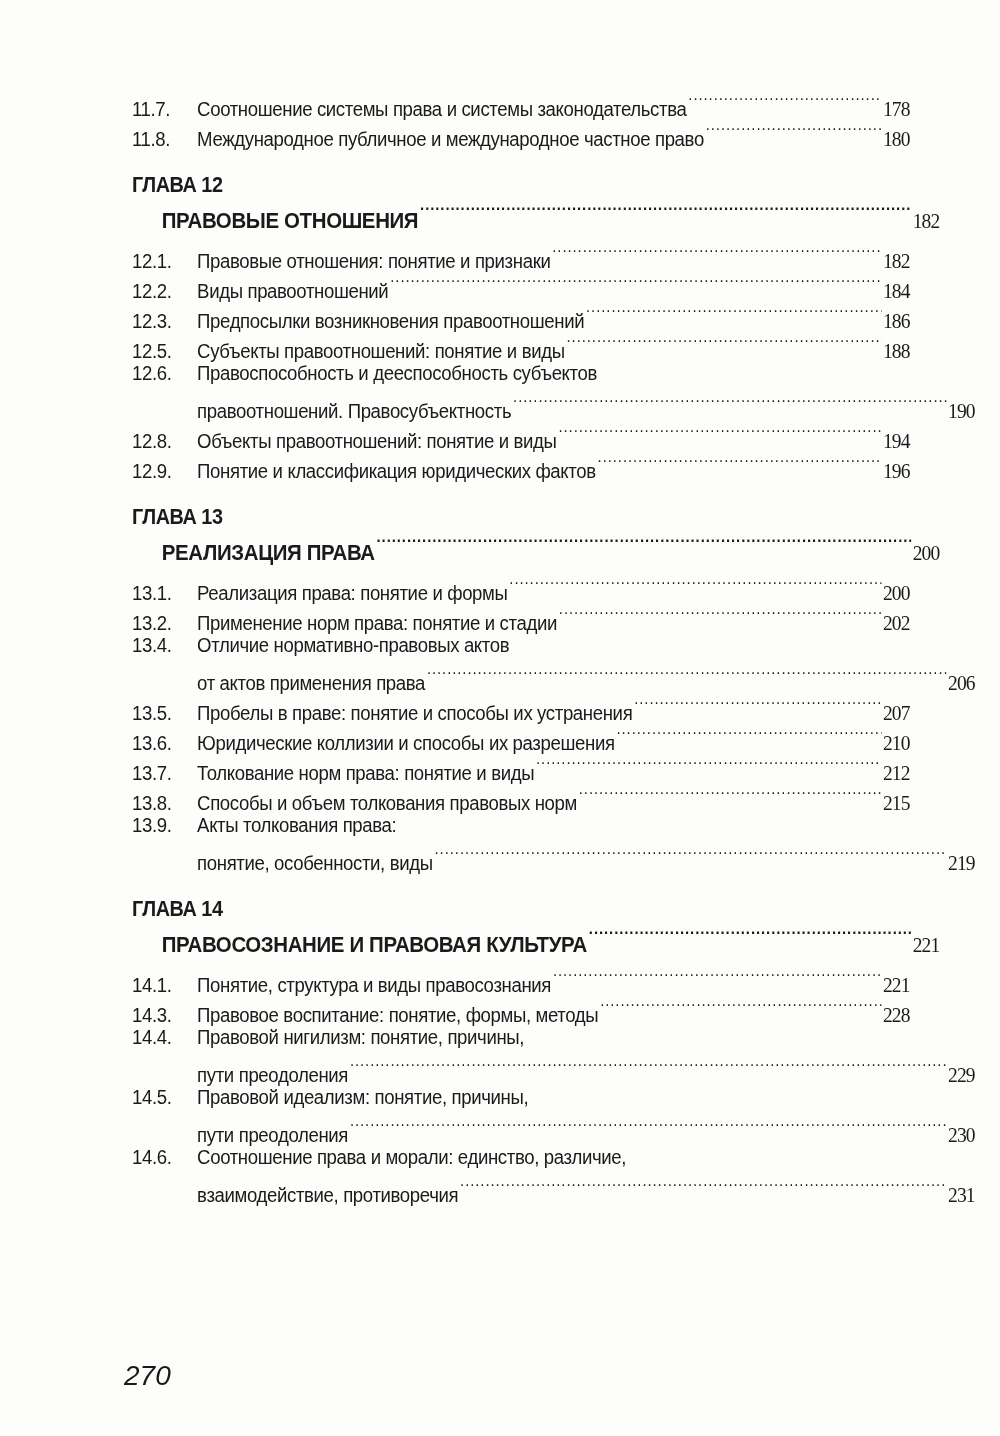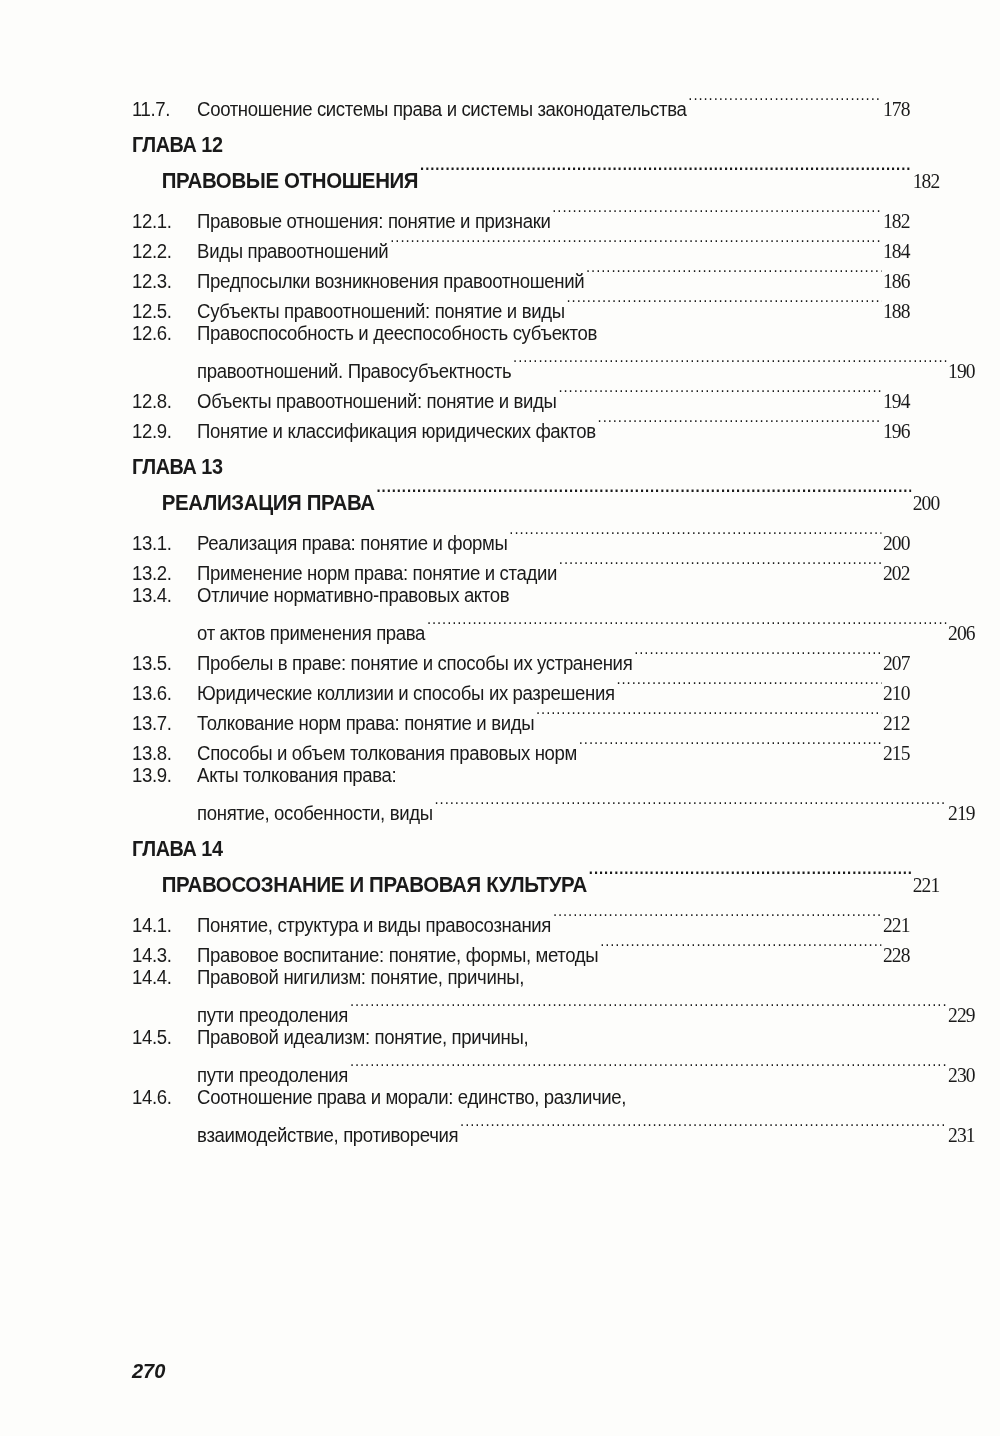--- a/index.html
+++ b/index.html
@@ -26,50 +26,58 @@
     .dots {
       flex: 1 1 auto; overflow: hidden; white-space: nowrap;
       margin: 0 2px; position: relative; height: 30px;
     }
     .dots::after {
       content: "..................................................................................................................................................................................................................";
       position: absolute; left: 0; bottom: 6px; letter-spacing: 1px;
       font-size: 16px;
     }
     .page-ref { font-family: "Liberation Serif", serif; font-size: 21px; letter-spacing: -1px; }
-    .chapter { margin-top: 16px; }
+    .chapter { margin-top: 26px; }
     .chapter-label {
       font-weight: bold; font-size: 22px; line-height: 26px; height: 26px;
       transform: scaleX(0.9); transform-origin: left center;
       letter-spacing: -0.5px;
     }
     .chapter-title-row {
       font-weight: bold; font-size: 22px; padding-left: 32px;
       height: 34px; line-height: 34px; margin-bottom: 6px;
       width: 836px;
     }
     .chapter-title-row .page-ref { font-weight: normal; }
     .page-number {
-      position: absolute; left: 132px; top: 1360px;
-      font-style: italic; font-size: 20px; font-weight: bold;
+      position: absolute; left: 124px; top: 1360px;
+      font-style: italic; font-size: 28px;
     }
   </style>
 </head>
 <body>
 
 <div class="page">
   <div class="toc" id="toc">
       <div class="entry">
         <div class="row">
           <span class="num">11.7.</span>
           <span class="title">Соотношение системы права и системы законодательства</span>
           <span class="dots"></span>
           <span class="page-ref">178</span>
         </div>
       </div>
+      <div class="entry">
+        <div class="row">
+          <span class="num">11.8.</span>
+          <span class="title">Международное публичное и международное частное право</span>
+          <span class="dots"></span>
+          <span class="page-ref">180</span>
+        </div>
+      </div>
       <div class="chapter">
         <div class="chapter-label">ГЛАВА 12</div>
         <div class="row chapter-title-row">
           <span class="title">ПРАВОВЫЕ ОТНОШЕНИЯ</span>
           <span class="dots"></span>
           <span class="page-ref">182</span>
         </div>
         <div class="entry">
           <div class="row">
             <span class="num">12.1.</span>

